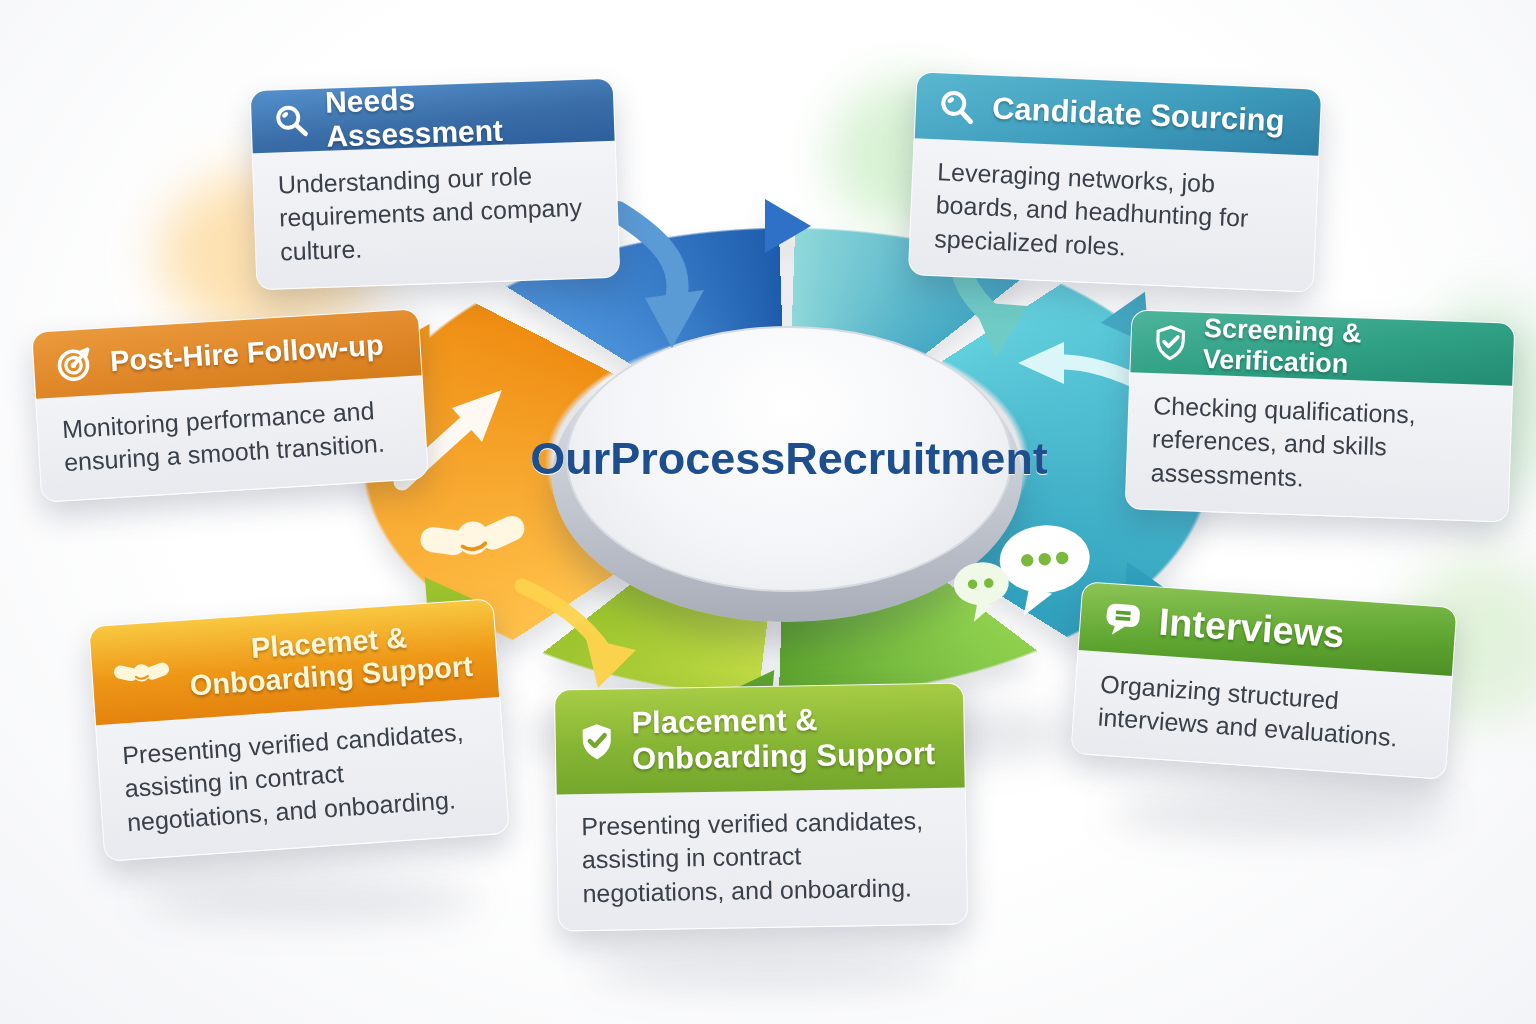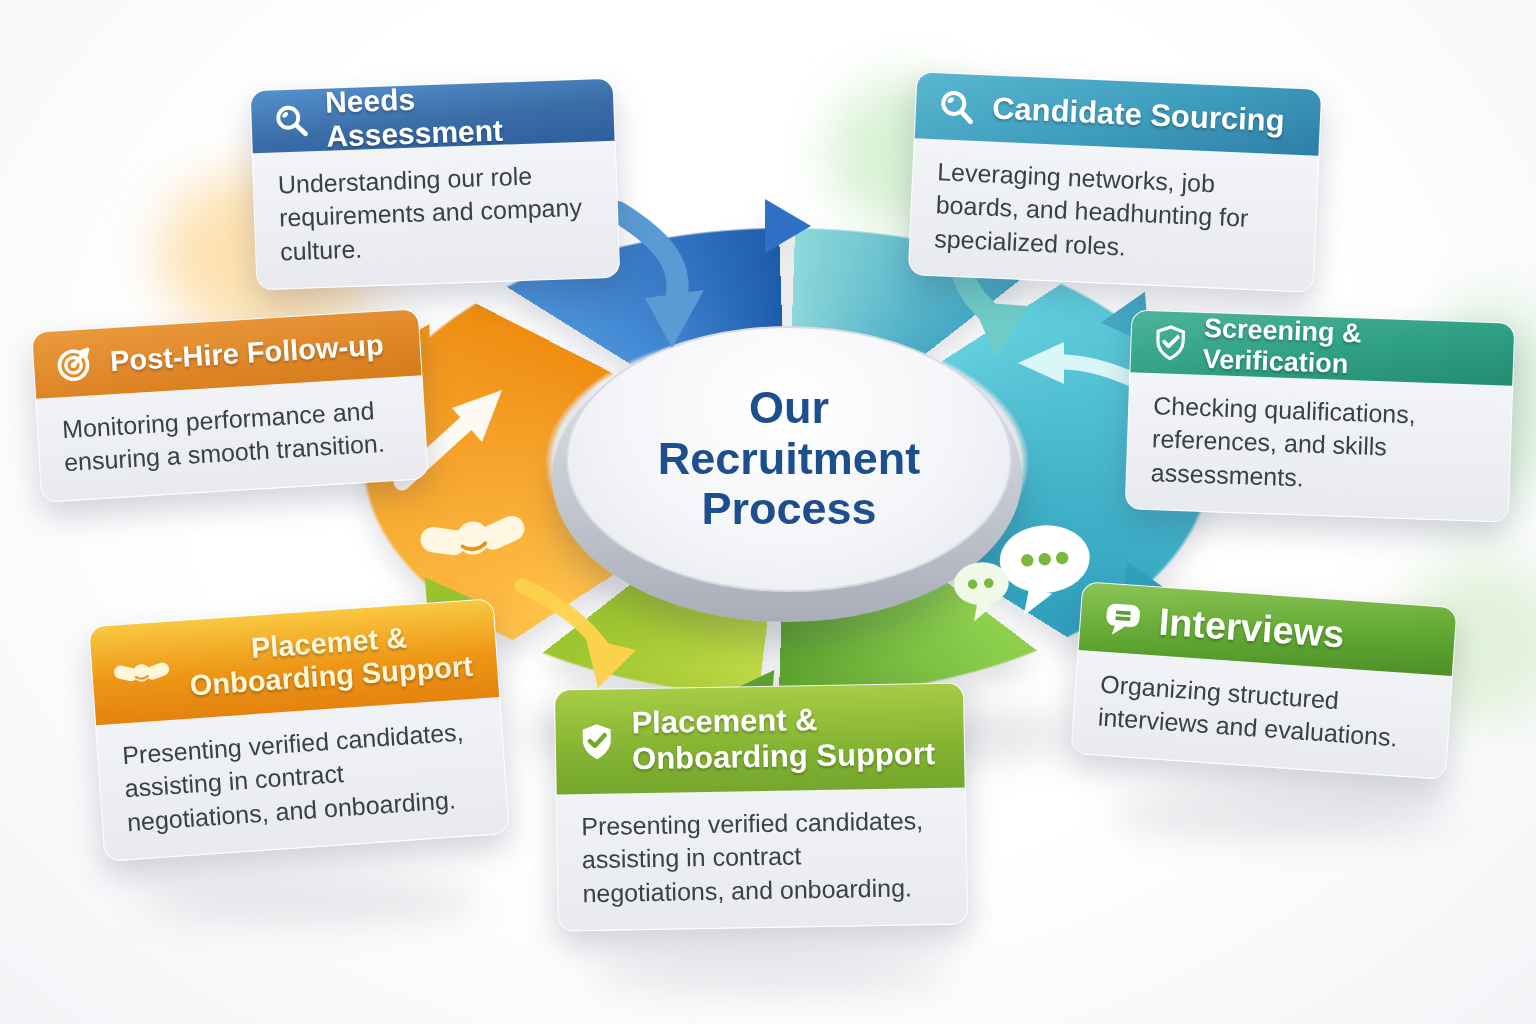--- a/index.html
+++ b/index.html
@@ -37,21 +37,21 @@
   .ah-cyan  {left:1109px;top:573px;border-bottom:46px solid #2fa0bd;transform:rotate(215deg);}
   .ah-green {left:722px;top:672px;border-bottom:46px solid #5da32f;transform:rotate(275deg);}
   .ah-lime  {left:411px;top:573px;border-bottom:46px solid #9cc42e;transform:rotate(325deg);}
   .ah-orange{left:391px;top:321px;border-bottom:46px solid #f1951a;transform:rotate(30deg);}
 
   
   #disc-base{position:absolute;left:552px;top:332px;width:470px;height:290px;border-radius:50%;
     background:linear-gradient(180deg,#e3e6ec 0%,#c2c6cf 60%,#a9adb8 100%);z-index:2;box-shadow:0 22px 30px rgba(50,60,80,.22);}
   #disc{position:absolute;left:566px;top:326px;width:442px;height:262px;border-radius:50%;z-index:2;
     background:radial-gradient(ellipse at 50% 30%, #ffffff 0%, #f4f5f8 55%, #e2e5ea 100%);
-    border:2px solid #d6dae1;display:flex;flex-direction:column;align-items:center;justify-content:center;}
+    border:2px solid #d6dae1;display:flex;flex-direction:row;align-items:center;justify-content:center;}
   #disc .l{font-weight:700;color:#1d4f8f;font-size:45px;line-height:1.12;text-shadow:0 1px 0 #fff;}
 
   
   #accents{position:absolute;left:0;top:0;z-index:3;pointer-events:none;}
 
   
   .ring-icon{position:absolute;z-index:3;}
   #handshake-ring{left:418px;top:506px;width:110px;transform:rotate(-8deg);}
   #bubbles-ring{left:946px;top:518px;width:160px;transform:rotate(-4deg);}
 
@@ -109,22 +109,22 @@
     <div class="ah ah-teal"></div>
     <div class="ah ah-cyan"></div>
     <div class="ah ah-green"></div>
     <div class="ah ah-lime"></div>
     <div class="ah ah-orange"></div>
   </div>
 
   <div id="disc-base"></div>
   <div id="disc">
     <div class="l">Our</div>
+    <div class="l">Process</div>
     <div class="l">Recruitment</div>
-    <div class="l">Process</div>
   </div>
 
   <svg id="handshake-ring" class="ring-icon" viewBox="0 0 48 28">
     <rect x="1" y="8" width="20" height="11" rx="5.5" fill="#fff7e2" transform="rotate(16 11 13.5)"></rect>
     <rect x="27" y="8" width="20" height="11" rx="5.5" fill="#fff7e2" transform="rotate(-16 37 13.5)"></rect>
     <circle cx="24" cy="14" r="7.2" fill="#fff7e2"></circle>
     <path d="M19 17c2.6 2.4 7.4 2.4 10 0" fill="none" stroke="#e8941c" stroke-width="1.7" stroke-linecap="round"></path>
   </svg>
   <svg id="bubbles-ring" class="ring-icon" viewBox="0 0 64 48">
     <ellipse cx="40" cy="17" rx="18" ry="13.5" fill="#ffffff"></ellipse>

